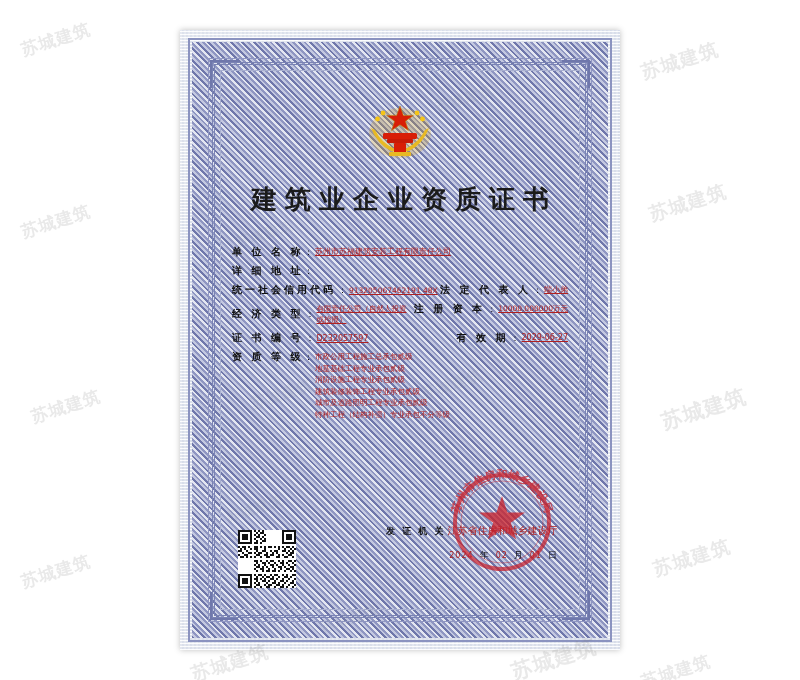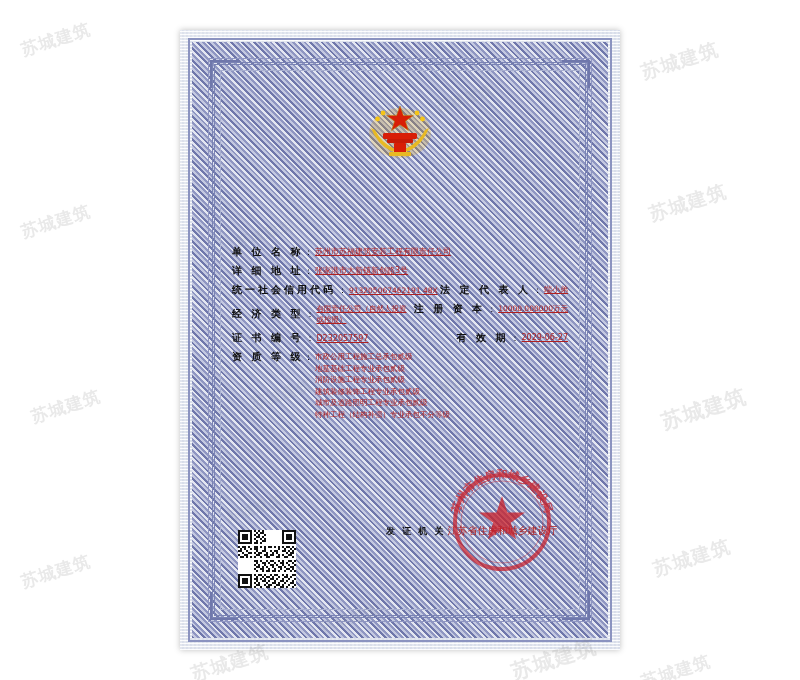--- a/index.html
+++ b/index.html
@@ -290,33 +290,33 @@
       <circle cx="54" cy="11" r="2.4" fill="#f5c518"></circle>
       <circle cx="59.5" cy="17" r="2.4" fill="#f5c518"></circle>
       <rect x="20" y="31" width="34" height="6" rx="1.5" fill="#d81e06"></rect>
       <rect x="24" y="37" width="26" height="4" rx="1" fill="#c81a06"></rect>
       <path d="M8 26 Q14 42 28 49 L37 51 L46 49 Q60 42 66 26 L62 28 Q56 40 44 46 L37 48 L30 46 Q18 40 12 28 Z" fill="#e8b923"></path>
       <rect x="31" y="41" width="12" height="10" rx="1" fill="#d81e06"></rect>
       <rect x="26" y="50" width="22" height="4" rx="1" fill="#e8b923"></rect>
     </svg>
   </div>
 
+  <div class="cert-title">建筑业企业资质证书</div>
 
   <div class="fields">
 
     <div class="row">
       <span class="lbl w-name">单 位 名 称</span>
       <span class="colon">：</span>
       <span class="val">苏州市苏福建筑安装工程有限责任公司</span>
     </div>
 
     <div class="row">
       <span class="lbl w-name">详 细 地 址</span>
       <span class="colon">：</span>
-      <span class="val">张家港市大新镇新创路3号</span>
     </div>
 
     <div class="row">
       <span class="half-left">
         <span class="lbl">统一社会信用代码</span>
         <span class="colon">：</span>
         <span class="val small">913205067462191 48X</span>
       </span>
       <span class="half-right">
         <span class="lbl">法 定 代 表 人</span>
@@ -553,20 +553,23 @@
         <rect x="27" y="28" width="1" height="1"></rect>
       </g>
     </svg>
   </div>
 
   <div class="issuer">
     <span class="ilbl">发 证 机 关</span>
     <span class="ival">江苏省住房和城乡建设厅</span>
   </div>
 
+  <div class="dateline">
+    <span class="dnum">2024</span><span>年</span><span class="dnum">02</span><span>月</span><span class="dnum">01</span><span>日</span>
+  </div>
 
   <div class="seal">
     <svg viewBox="0 0 124 124" width="124" height="124">
       <defs>
         <path id="sealArc" d="M 62,62 m -46,0 a 46,46 0 1,1 92,0" fill="none"></path>
         <path id="sealArcText" d="M 18,62 a 44,44 0 1,1 88,0" fill="none"></path>
       </defs>
       <circle cx="62" cy="62" r="47" fill="none" stroke="#c8202a" stroke-width="4" opacity="0.85"></circle>
       <circle cx="62" cy="62" r="41" fill="none" stroke="#c8202a" stroke-width="1" opacity="0.5"></circle>
       <path d="M62 36 L67.5 52.5 L85 52.5 L70.8 62.8 L76.2 79.4 L62 69.1 L47.8 79.4 L53.2 62.8 L39 52.5 L56.5 52.5 Z" fill="#c8202a" opacity="0.9"></path>

